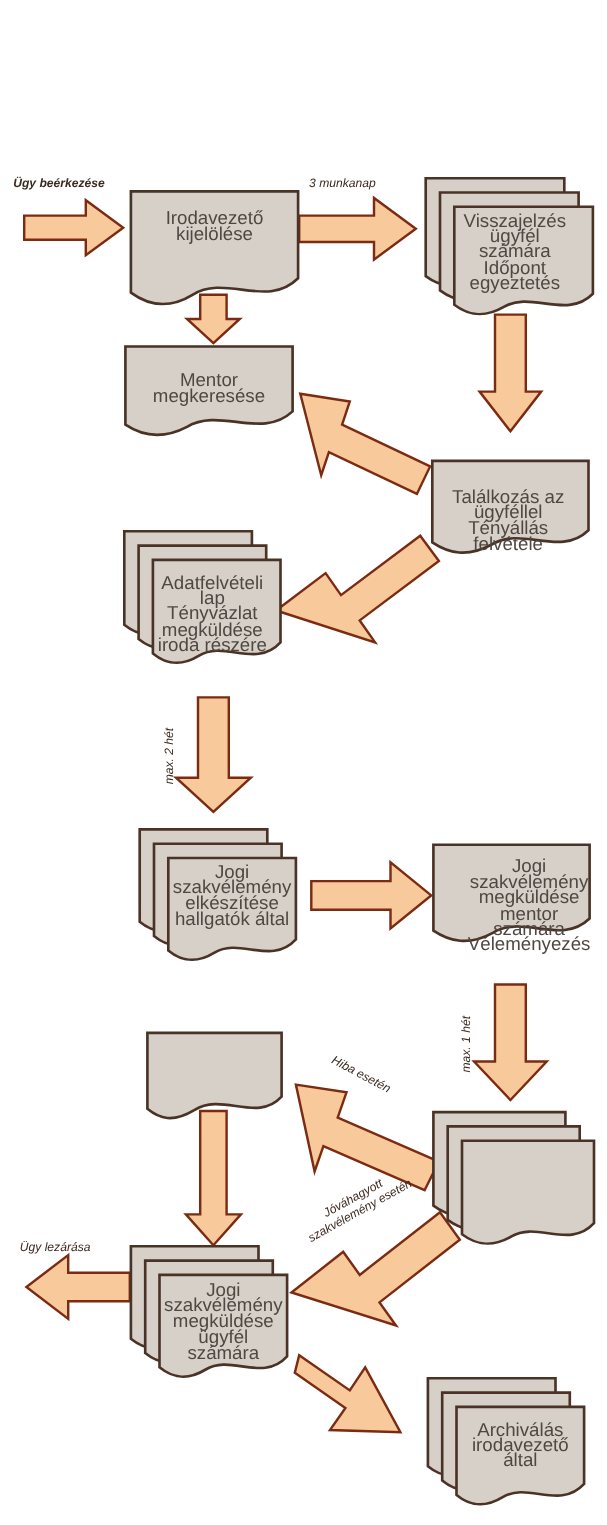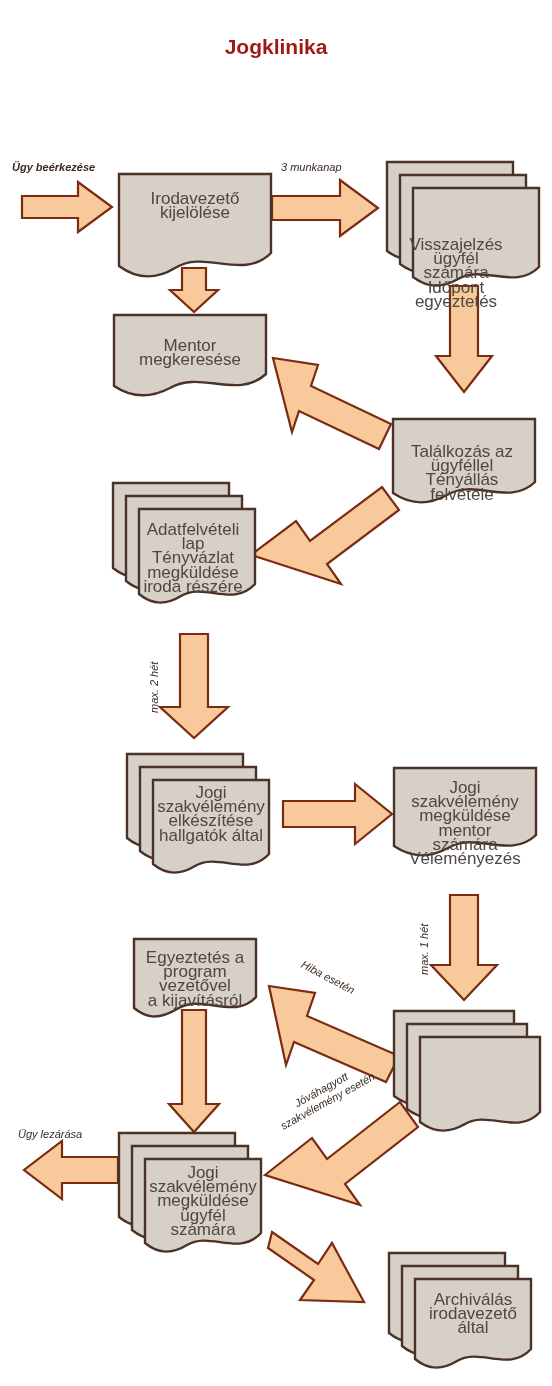--- a/index.html
+++ b/index.html
@@ -113,27 +113,26 @@
     </g>
 
     <g>
       <path d="M389,1253 H505 V1323 C 483,1347 454,1321 431,1335 C 413,1346 400,1342 389,1333 Z" fill="#D6D0C8" stroke="#4A3226" stroke-width="2.4" stroke-linejoin="miter"></path>
       <path d="M402,1266 H518 V1336 C 496,1360 467,1334 444,1348 C 426,1359 413,1355 402,1346 Z" fill="#D6D0C8" stroke="#4A3226" stroke-width="2.4" stroke-linejoin="miter"></path>
       <path d="M415,1279 H531 V1349 C 509,1373 480,1347 457,1361 C 439,1372 426,1368 415,1359 Z" fill="#D6D0C8" stroke="#4A3226" stroke-width="2.4" stroke-linejoin="miter"></path>
     </g>
   </svg>
 
   <div class="title">
-    <div>Jogklinika</div>
   </div>
 
   <div class="node-label" style="left:120px;top:192px;width:150px;">Irodavezető
 kijelölése</div>
 
-  <div class="node-label" style="left:403px;top:194px;width:106px;margin-top:44px;">Visszajelzés
+  <div class="node-label" style="left:415px;top:194px;width:106px;">Visszajelzés
 ügyfél számára
 Időpont
 egyeztetés</div>
 
   <div class="node-label" style="left:115px;top:339px;width:150px;">Mentor
 megkeresése</div>
 
   <div class="node-label" style="left:394px;top:445px;width:136px;">Találkozás az
 ügyféllel
 Tényállás felvétele</div>
@@ -141,28 +140,25 @@
   <div class="node-label" style="left:140px;top:523px;width:106px;">Adatfelvételi lap
 Tényvázlat
 megküldése
 iroda részére</div>
 
   <div class="node-label" style="left:154px;top:786px;width:114px;">Jogi
 szakvélemény
 elkészítése
 hallgatók által</div>
 
-  <div class="node-label" style="left:395px;top:781px;width:140px;">Jogi szakvélemény
+  <div class="node-label" style="left:395px;top:781px;width:140px;padding-left:16px;">Jogi szakvélemény
 megküldése mentor
 számára
 Véleményezés</div>
 
-  <div class="node-label" style="left:135px;top:951px;width:120px;">Egyeztetés a
-program vezetővel
-a kijavításról</div>
 
 
   <div class="node-label" style="left:146px;top:1166px;width:114px;">Jogi
 szakvélemény
 megküldése
 ügyfél számára</div>
 
   <div class="node-label" style="left:416px;top:1293px;width:114px;">Archiválás
 irodavezető
 által</div>

